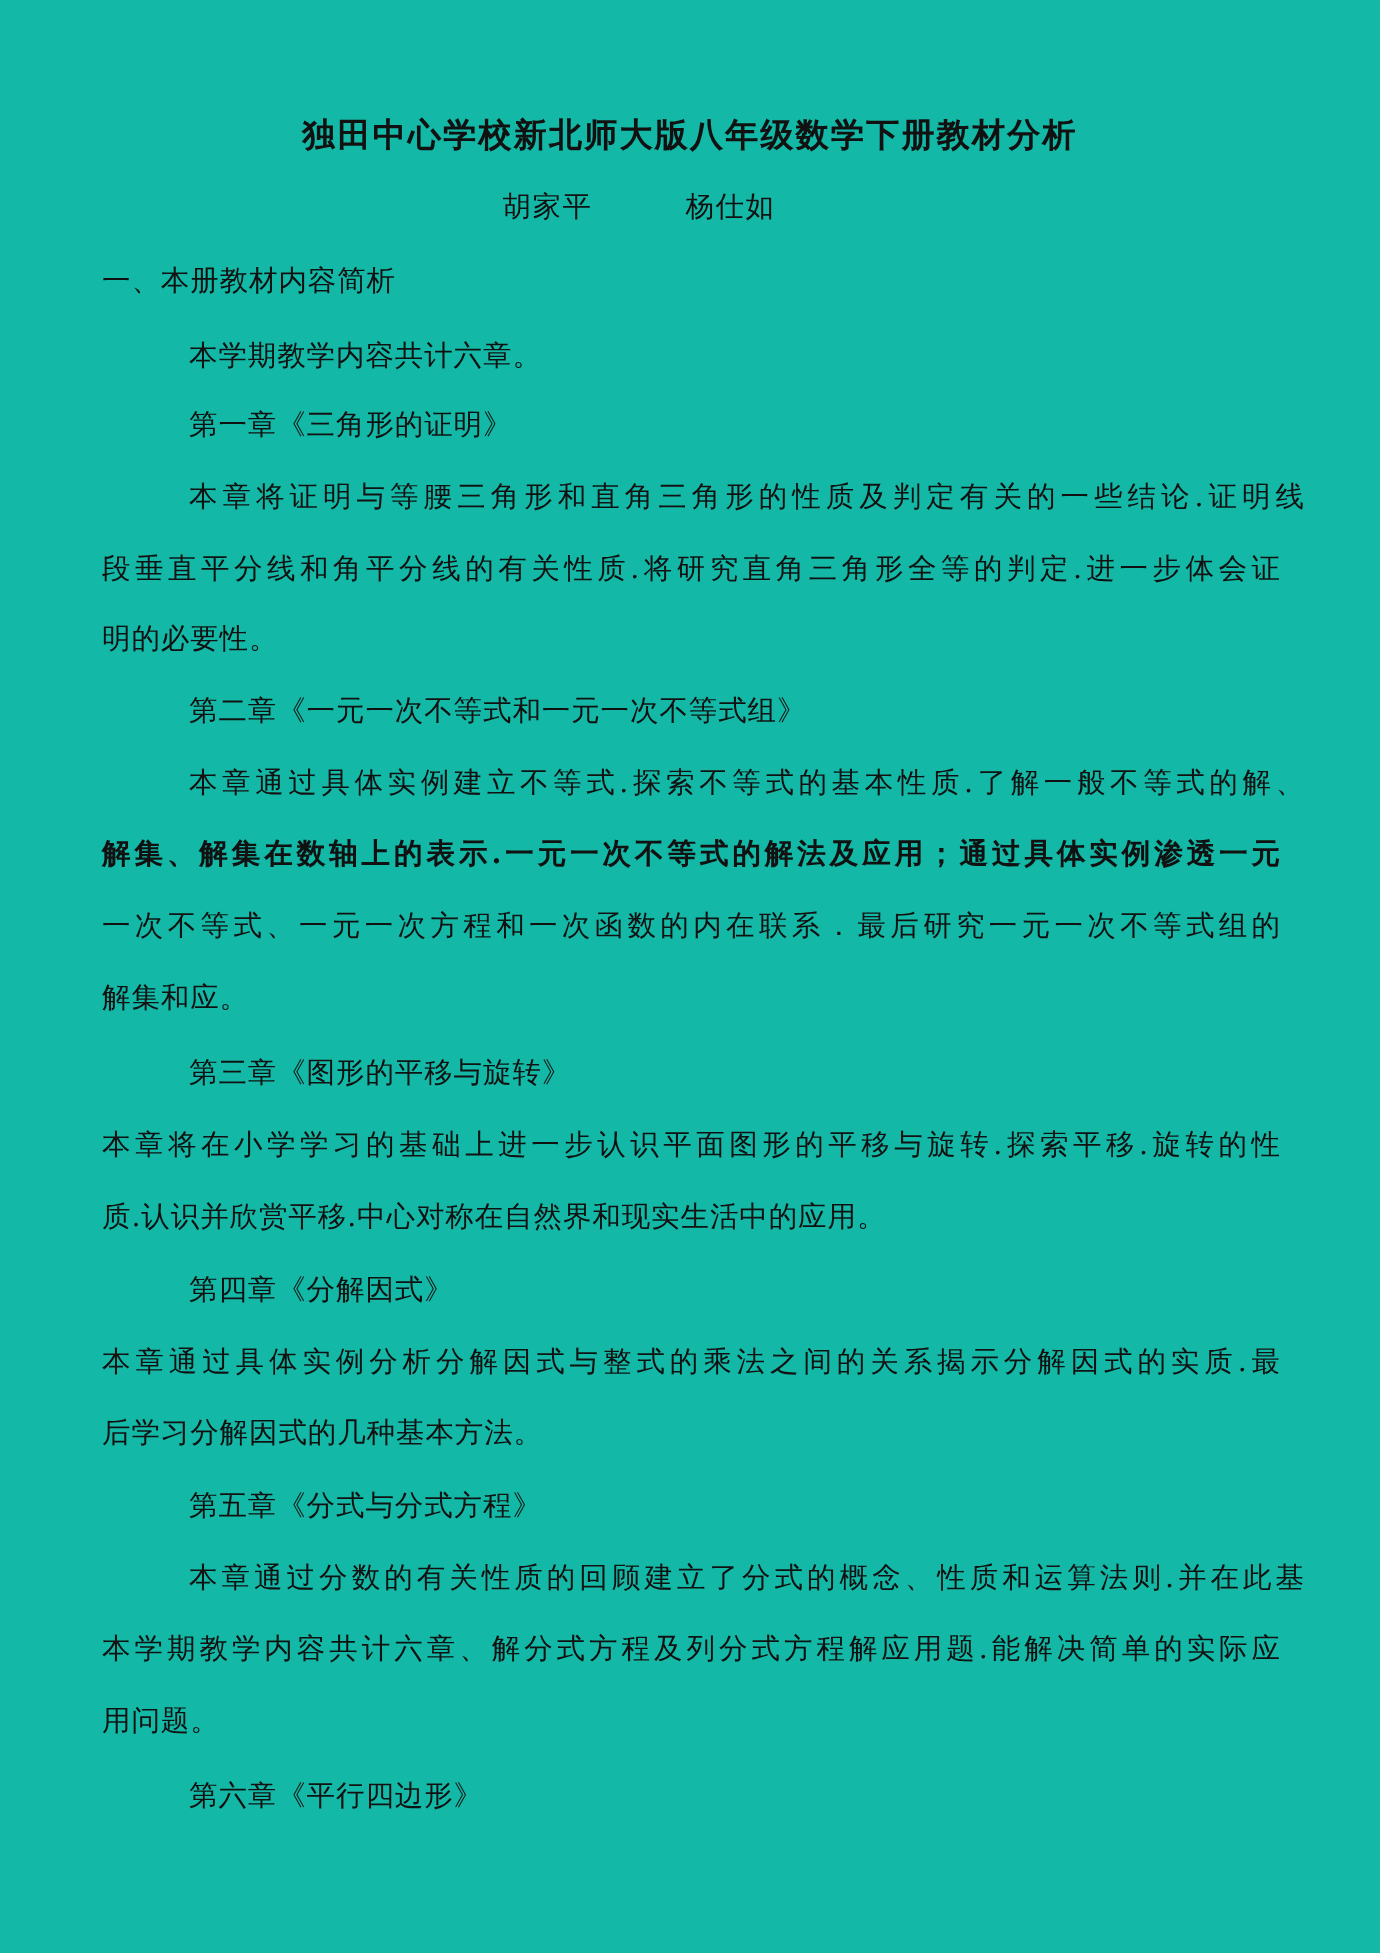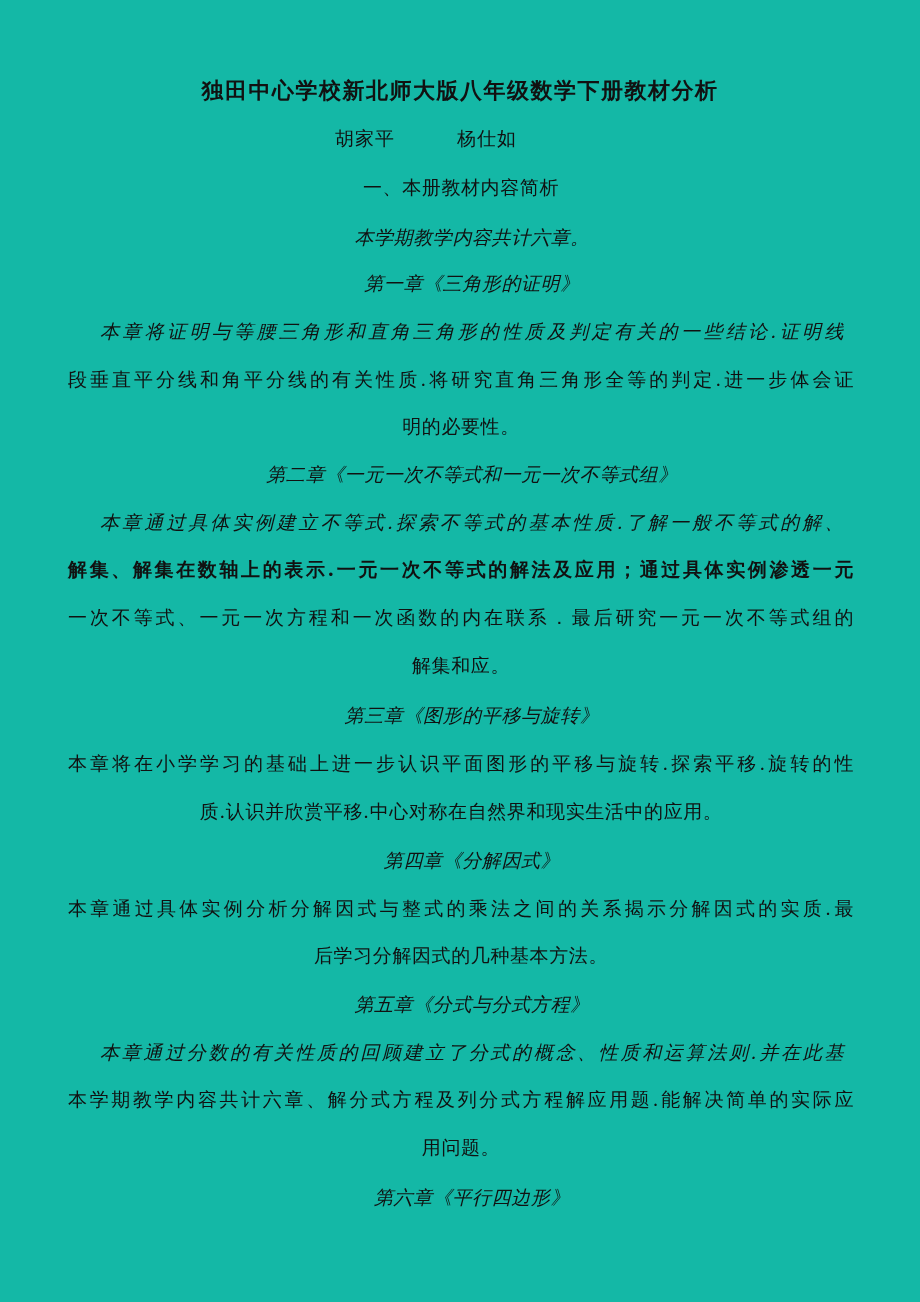--- a/index.html
+++ b/index.html
@@ -48,23 +48,22 @@
     .authors span { display: inline-block; }
     .authors .gap { width: 62px; }
     .line {
       position: absolute;
       left: 68px;
       width: 786px;
       font-size: 19px;
       line-height: 30px;
       white-space: nowrap;
       letter-spacing: 0.6px;
-      text-align: center;
     }
-    .indent { left: 100px; width: 744px; font-style: italic; }
+    .indent { left: 126px; width: 744px; }
     .justify {
       text-align: justify;
       text-align-last: justify;
     }
   </style>
 </head>
 <body>
 
 <div class="page">
 

